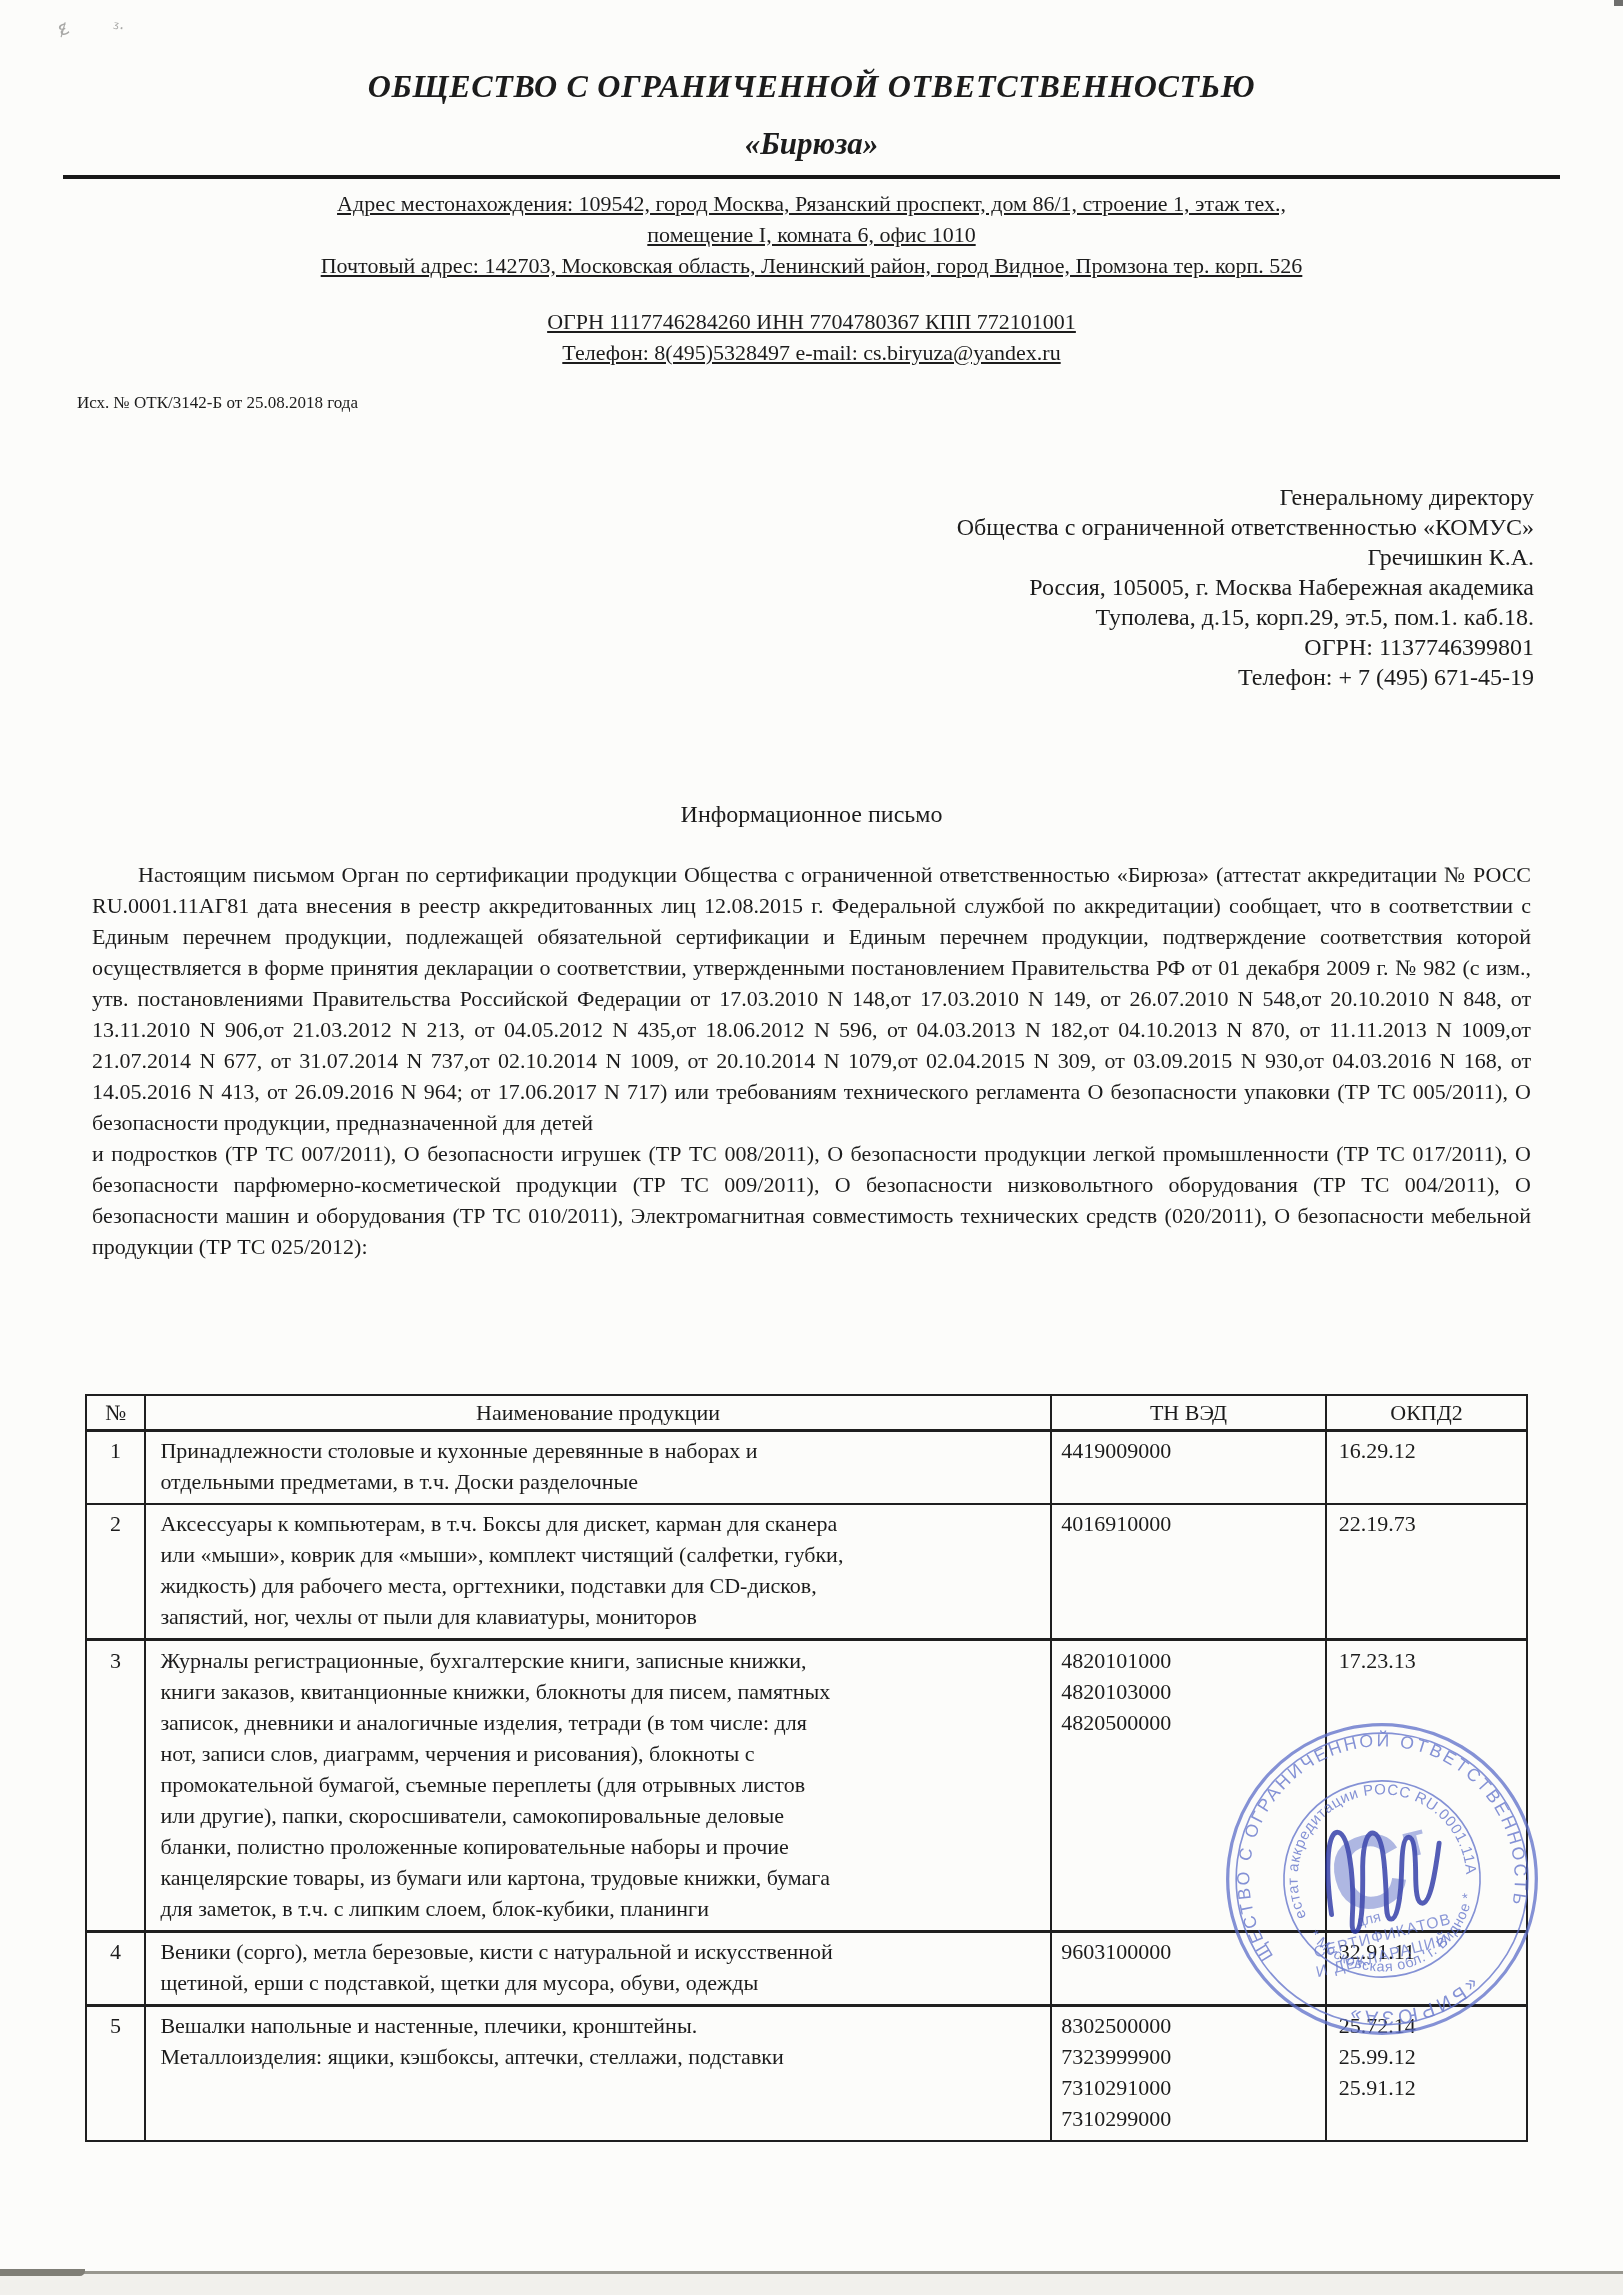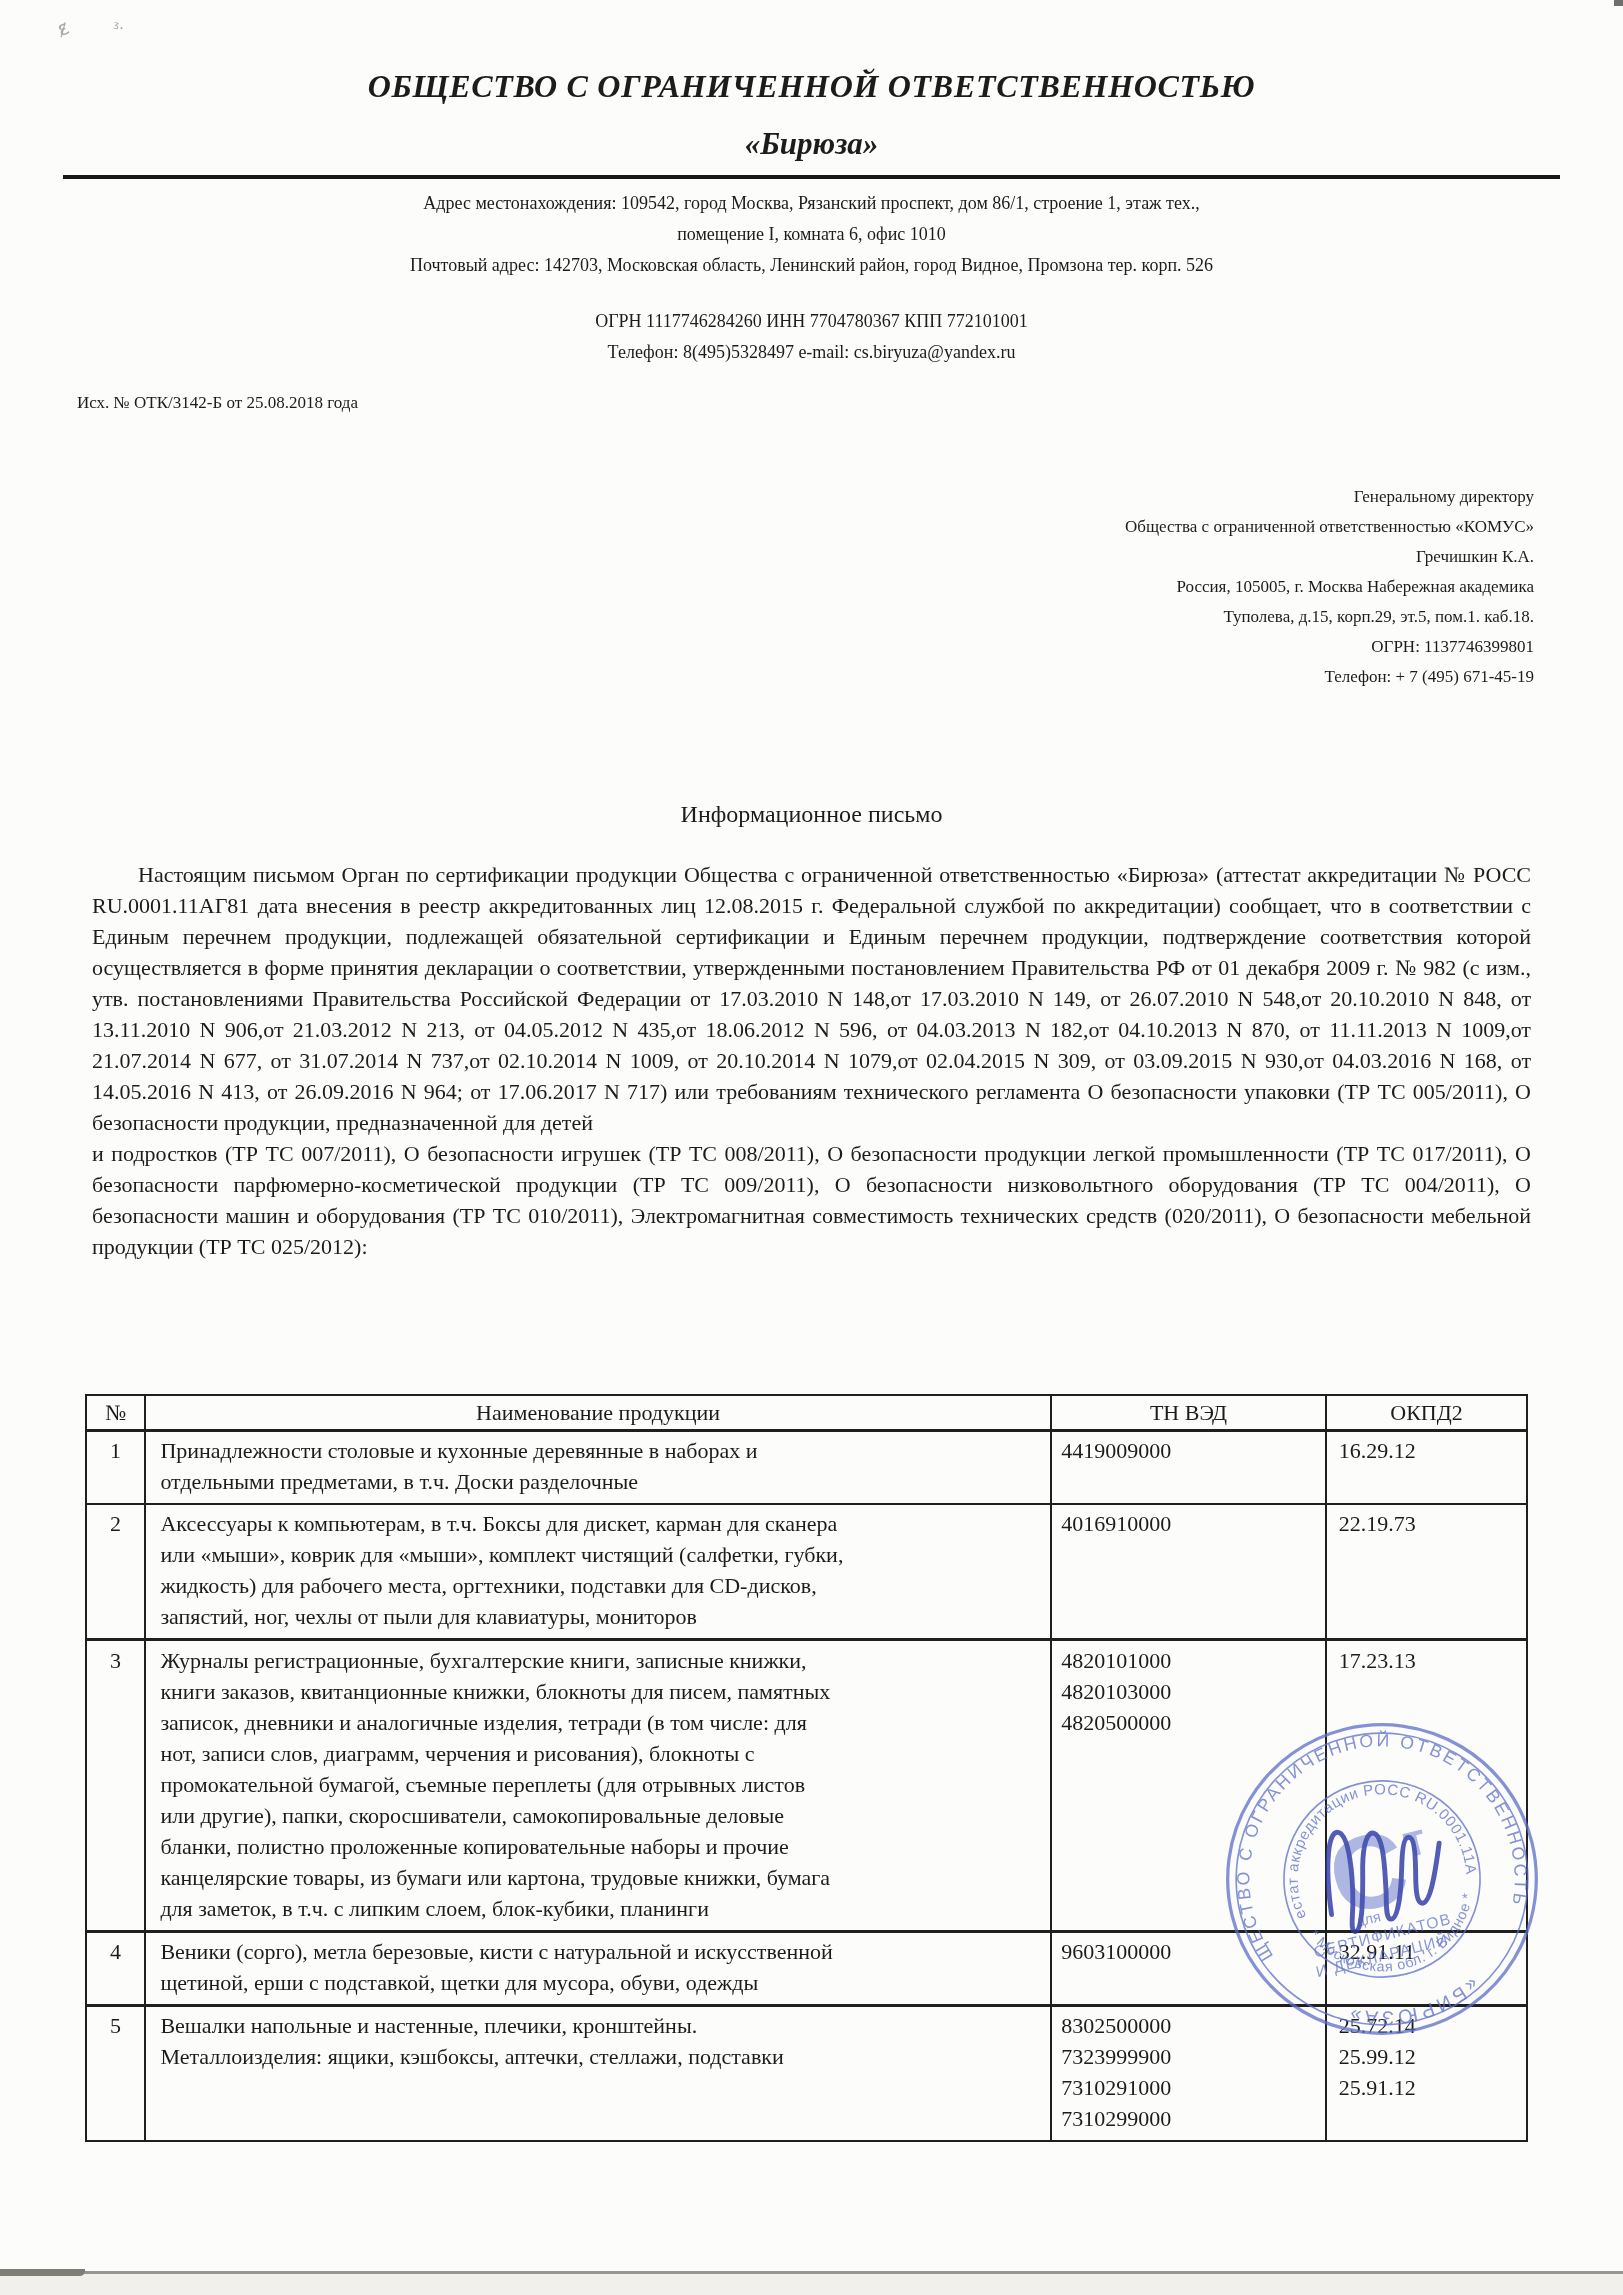--- a/index.html
+++ b/index.html
@@ -9,27 +9,27 @@
     background:#fcfcfa;
     font-family:"Liberation Serif","DejaVu Serif",serif;
     color:#1c1c1c;
     overflow:hidden;
   }
   
   .letterhead{position:absolute;left:92px;top:67px;width:1439px;text-align:center;}
   .company-name{font-size:32px;font-weight:bold;font-style:italic;line-height:39px;letter-spacing:0.7px;}
   .company-short{font-size:31px;font-weight:bold;font-style:italic;line-height:41px;margin-top:17px;}
   .head-rule{height:4.6px;background:#181818;margin:10.5px -29px 0 -29px;}
-  .addr{font-size:18px;line-height:31px;}
+  .addr{font-size:22px;line-height:31px;text-decoration:underline;}
   .addr-first{margin-top:8.5px;}
   .reg-line{margin-top:25px;}
   
   .outgoing{position:absolute;left:77px;top:393px;font-size:17px;}
   
-  .recipient{position:absolute;right:89px;top:482px;text-align:right;font-size:17px;line-height:30px;}
+  .recipient{position:absolute;right:89px;top:482px;text-align:right;font-size:24px;line-height:30px;}
   
   .letter-title{position:absolute;left:92px;top:801px;width:1439px;text-align:center;font-size:24px;}
   .letter-body{position:absolute;left:92px;top:859px;width:1439px;font-size:22px;line-height:31px;text-align:justify;}
   .letter-body p{margin:0;}
   .letter-body p.indent{text-indent:46px;}
   
   table.products{
     position:absolute;left:85px;top:1394px;width:1440px;
     border-collapse:collapse;table-layout:fixed;
     font-size:22px;

